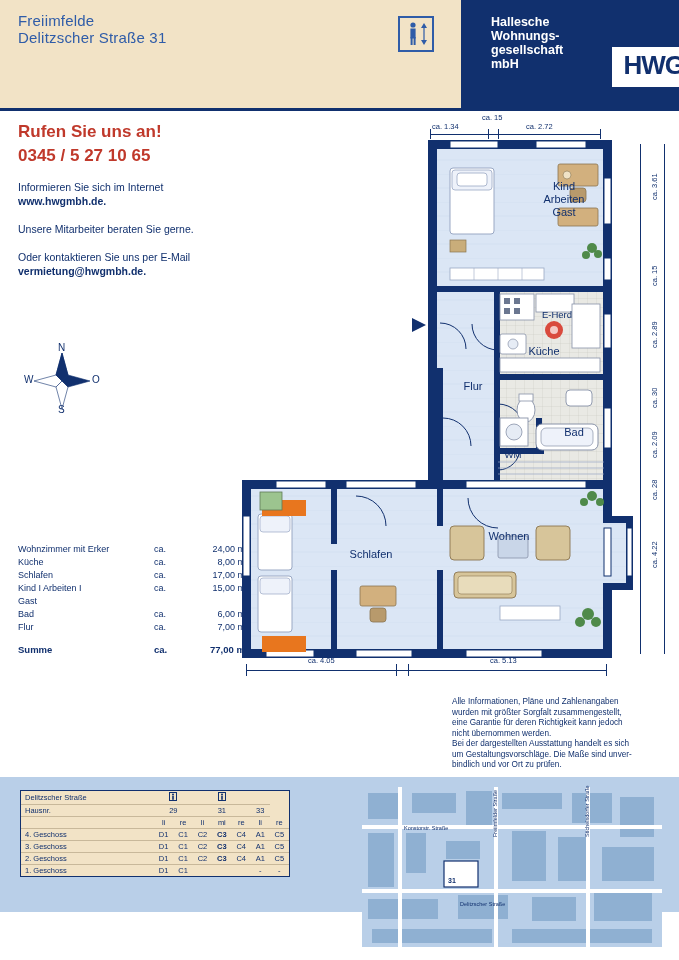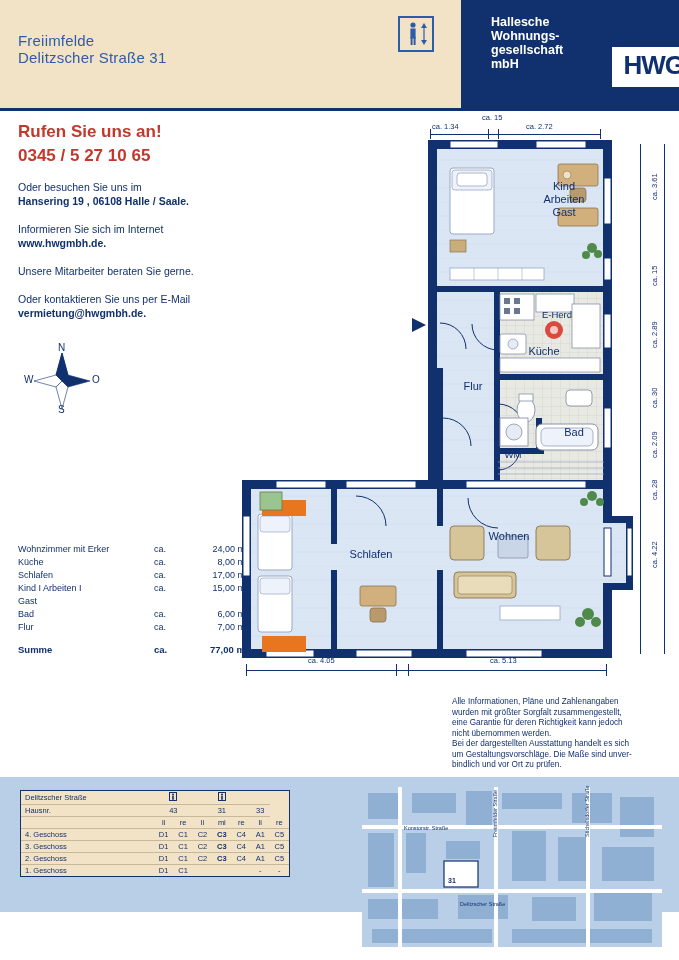--- a/index.html
+++ b/index.html
@@ -15,21 +15,21 @@
 
   
   .header {
     position: absolute; left:0; top:0; width:679px; height:108px;
     background:#f2e3c6;
   }
   .header-left {
     position:absolute; left:18px; top:12px; width:380px;
   }
   .loc-line1 {
-    font-size:15px; color:#2f5ca8; letter-spacing:.2px;margin-top:20px;
+    font-size:15px; color:#2f5ca8; letter-spacing:.2px;
   }
   .loc-line2 {
     font-size:15px; color:#2f5ca8; letter-spacing:.2px;
   }
   .type-title {
     position:absolute; left:18px; top:74px;
     font-size:19px; font-weight:bold; color:#11306e;
   }
   .lift-box {
     position:absolute; left:398px; top:16px; width:36px; height:36px;
@@ -172,24 +172,20 @@
     <div class="hwg-logo-box"></div>
     <div class="hwg-logo-text">HWG</div>
   </div>
 </div>
 <div class="header-rule"></div>
 
 <div class="contact">
   <div class="call-us">Rufen Sie uns an!</div>
   <div class="phone">0345 / 5 27 10 65</div>
 
-  <p>
-    <span>Oder besuchen Sie uns im</span><br>
-    <b>Hansering 19 , 06108 Halle / Saale.</b>
-  </p>
   <p>
     <span>Informieren Sie sich im Internet</span><br>
     <b>www.hwgmbh.de.</b>
   </p>
   <p>Unsere Mitarbeiter beraten Sie gerne.</p>
   <p>
     <span>Oder kontaktieren Sie uns per E-Mail</span><br>
     <b>vermietung@hwgmbh.de.</b>
   </p>
 </div>
@@ -507,21 +503,21 @@
           <svg width="8" height="9" viewBox="0 0 8 9">
             <rect x="0.5" y="0.5" width="7" height="8" fill="none" stroke="#11306e"></rect>
             <circle cx="4" cy="2.6" r="1" fill="#11306e"></circle>
             <rect x="3.2" y="3.8" width="1.6" height="4" fill="#11306e"></rect>
           </svg>
         </td>
         <td></td>
       </tr>
       <tr>
         <td class="left">Hausnr.</td>
-        <td colspan="2">43</td>
+        <td colspan="2">29</td>
         <td colspan="3">31</td>
         <td>33</td>
       </tr>
       <tr class="hdrow">
         <td class="left"></td>
         <td>li</td>
         <td>re</td>
         <td>li</td>
         <td>mi</td>
         <td>re</td>

